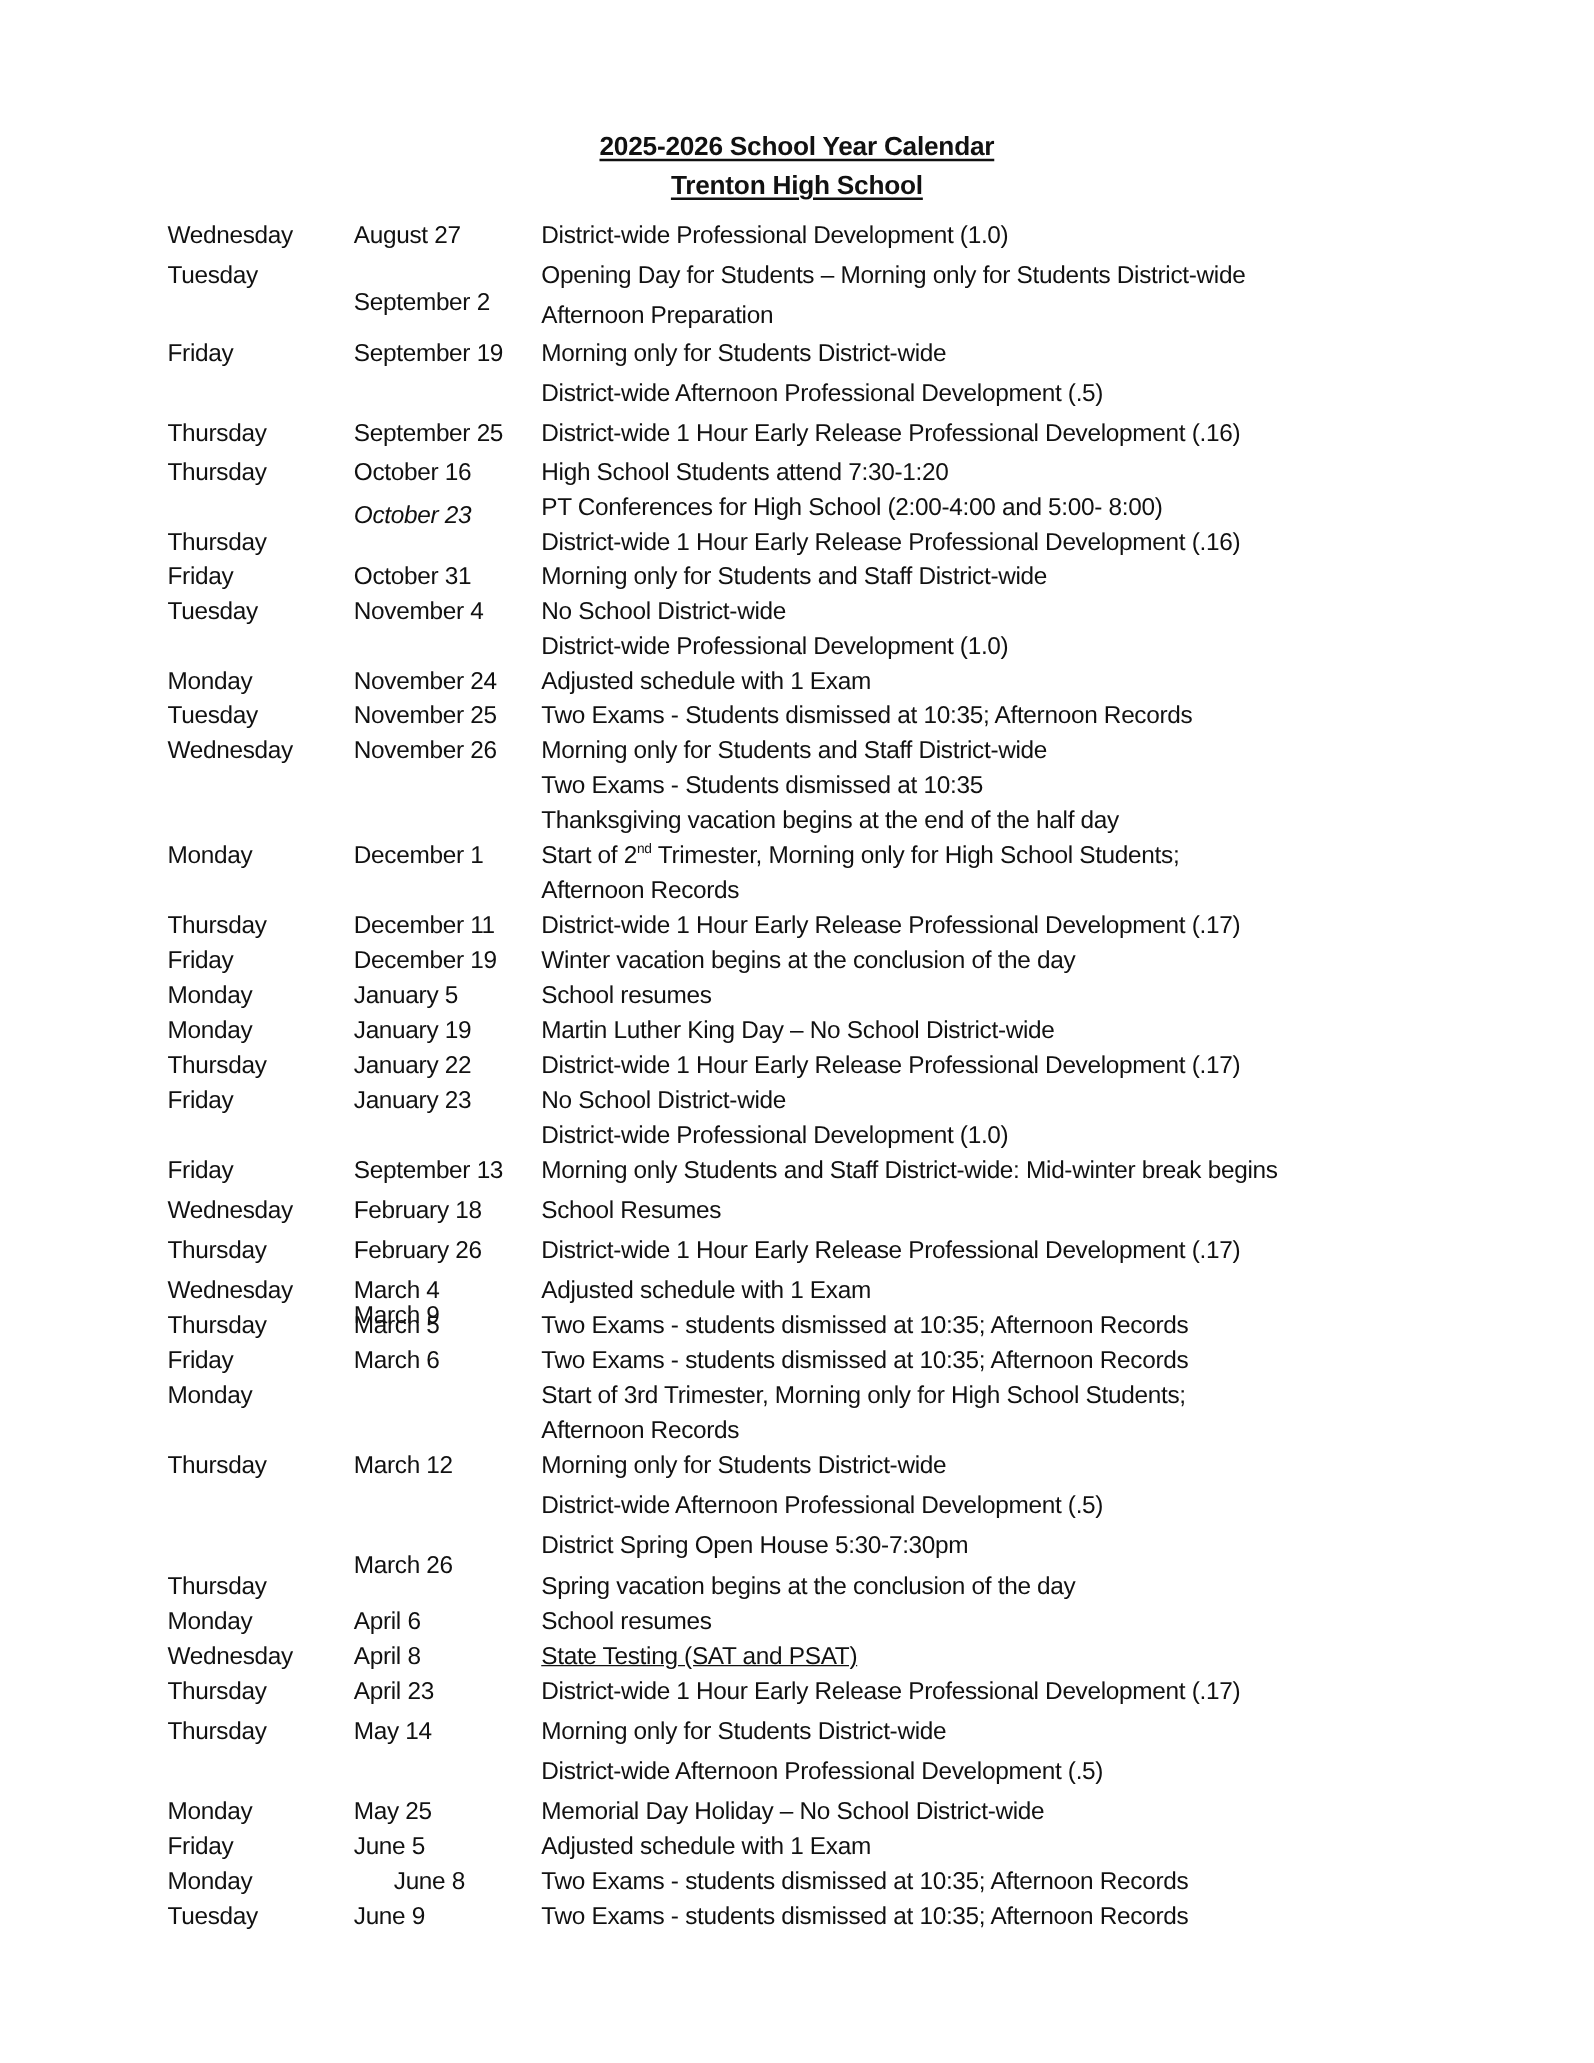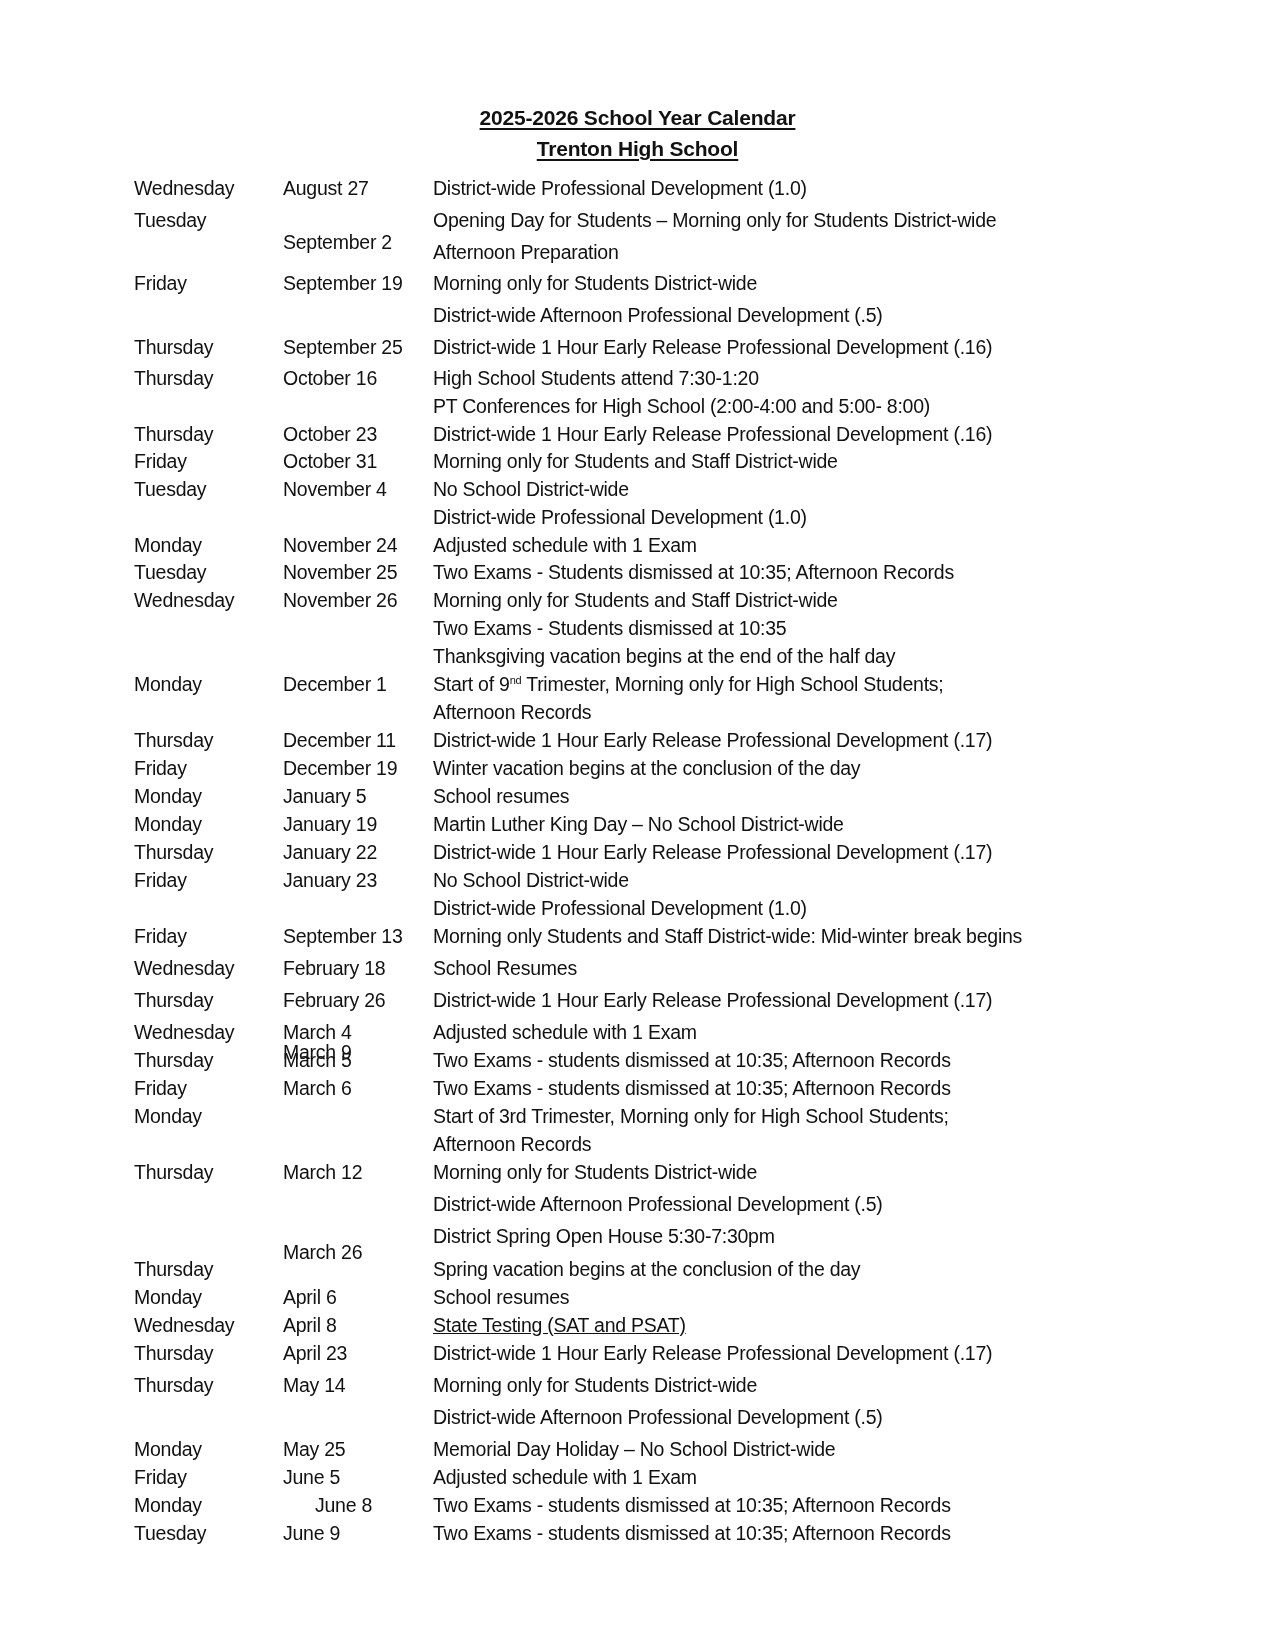--- a/index.html
+++ b/index.html
@@ -52,21 +52,21 @@
       <div class="line desc" style="top: 335px;">District-wide 1 Hour Early Release Professional Development (.16)</div>
     </div>
     <div>
       <div class="line day" style="top: 366px;">Thursday</div>
       <div class="line date" style="top: 366px;">October 16</div>
       <div class="line desc" style="top: 366px;">High School Students attend 7:30-1:20</div>
       <div class="line desc" style="top: 394px;">PT Conferences for High School (2:00-4:00 and 5:00- 8:00)</div>
     </div>
     <div>
       <div class="line day" style="top: 422px;">Thursday</div>
-      <div class="line date" style="top: 422px;">October 23</div>
+      <div class="line date" style="top: 400px; font-style: italic;">October 23</div>
       <div class="line desc" style="top: 422px;">District-wide 1 Hour Early Release Professional Development (.16)</div>
     </div>
     <div>
       <div class="line day" style="top: 449px;">Friday</div>
       <div class="line date" style="top: 449px;">October 31</div>
       <div class="line desc" style="top: 449px;">Morning only for Students and Staff District-wide</div>
     </div>
     <div>
       <div class="line day" style="top: 477px;">Tuesday</div>
       <div class="line date" style="top: 477px;">November 4</div>
@@ -86,21 +86,21 @@
     <div>
       <div class="line day" style="top: 588px;">Wednesday</div>
       <div class="line date" style="top: 588px;">November 26</div>
       <div class="line desc" style="top: 588px;">Morning only for Students and Staff District-wide</div>
       <div class="line desc" style="top: 616px;">Two Exams - Students dismissed at 10:35</div>
       <div class="line desc" style="top: 644px;">Thanksgiving vacation begins at the end of the half day</div>
     </div>
     <div>
       <div class="line day" style="top: 672px;">Monday</div>
       <div class="line date" style="top: 672px;">December 1</div>
-      <div class="line desc" style="top: 672px;"><span>Start of 9</span><sup>nd</sup><span> Trimester, Morning only for High School Students;</span></div>
+      <div class="line desc" style="top: 672px;"><span>Start of 2</span><sup>nd</sup><span> Trimester, Morning only for High School Students;</span></div>
       <div class="line desc" style="top: 700px;">Afternoon Records</div>
     </div>
     <div>
       <div class="line day" style="top: 728px;">Thursday</div>
       <div class="line date" style="top: 728px;">December 11</div>
       <div class="line desc" style="top: 728px;">District-wide 1 Hour Early Release Professional Development (.17)</div>
     </div>
     <div>
       <div class="line day" style="top: 756px;">Friday</div>
       <div class="line date" style="top: 756px;">December 19</div>

